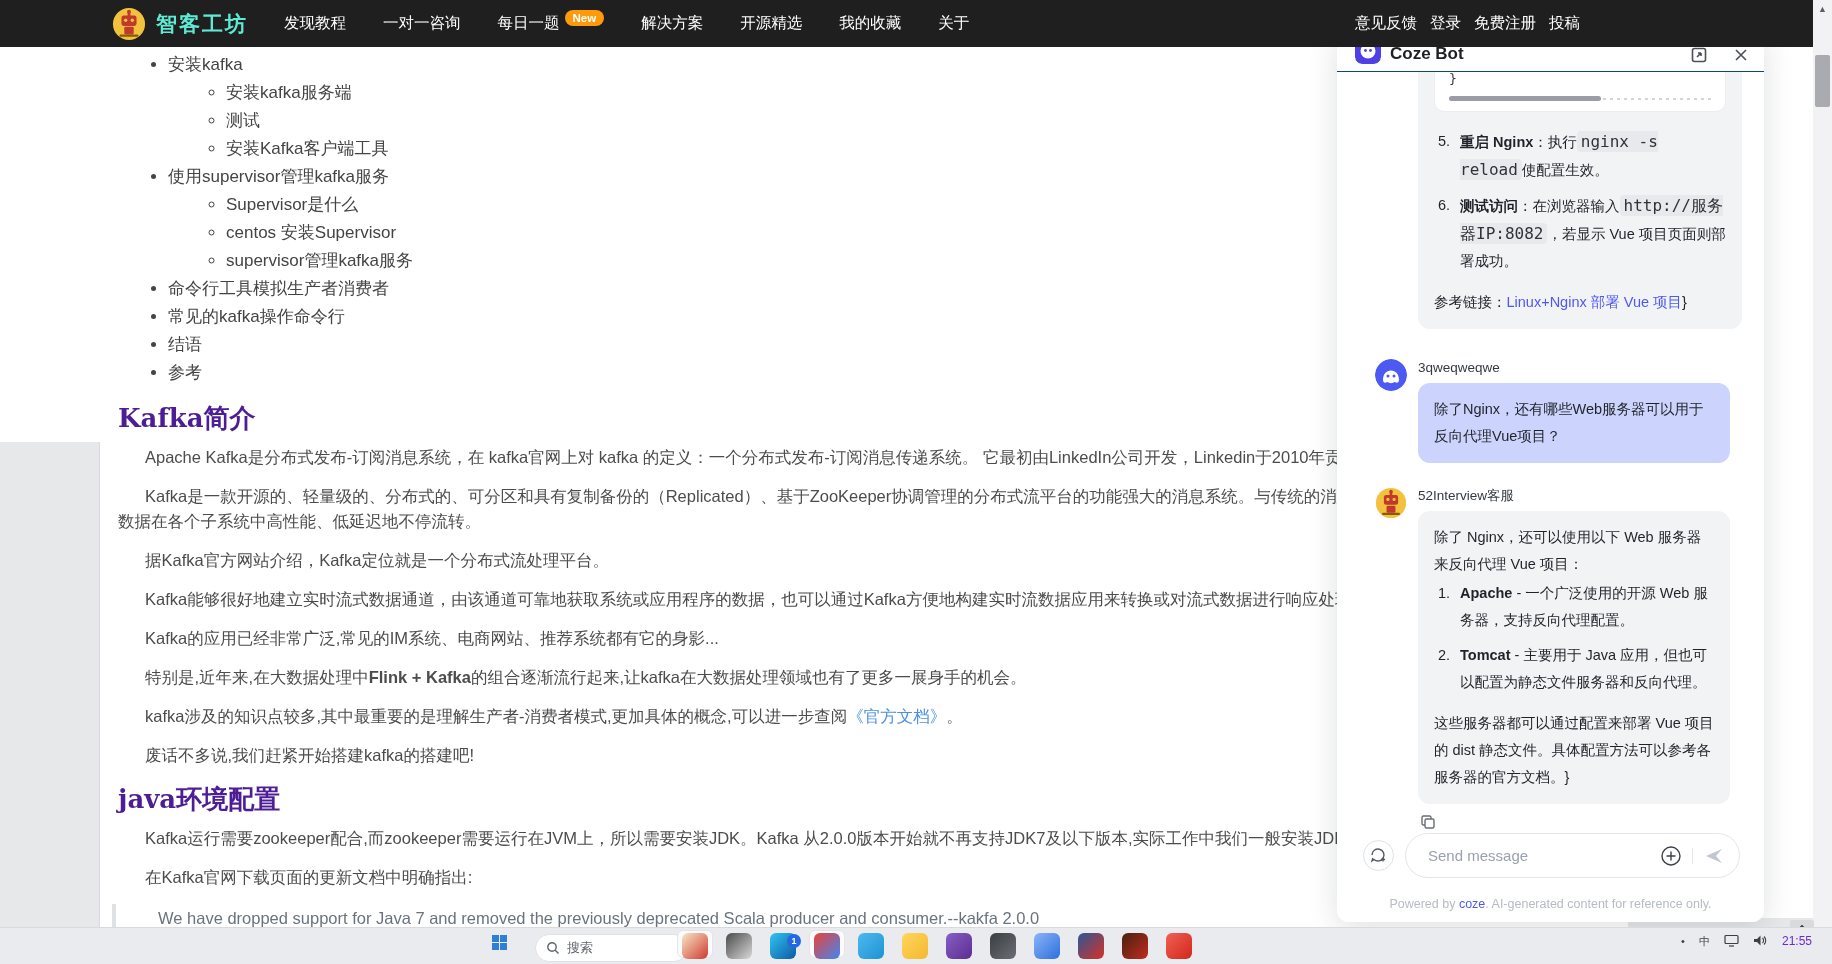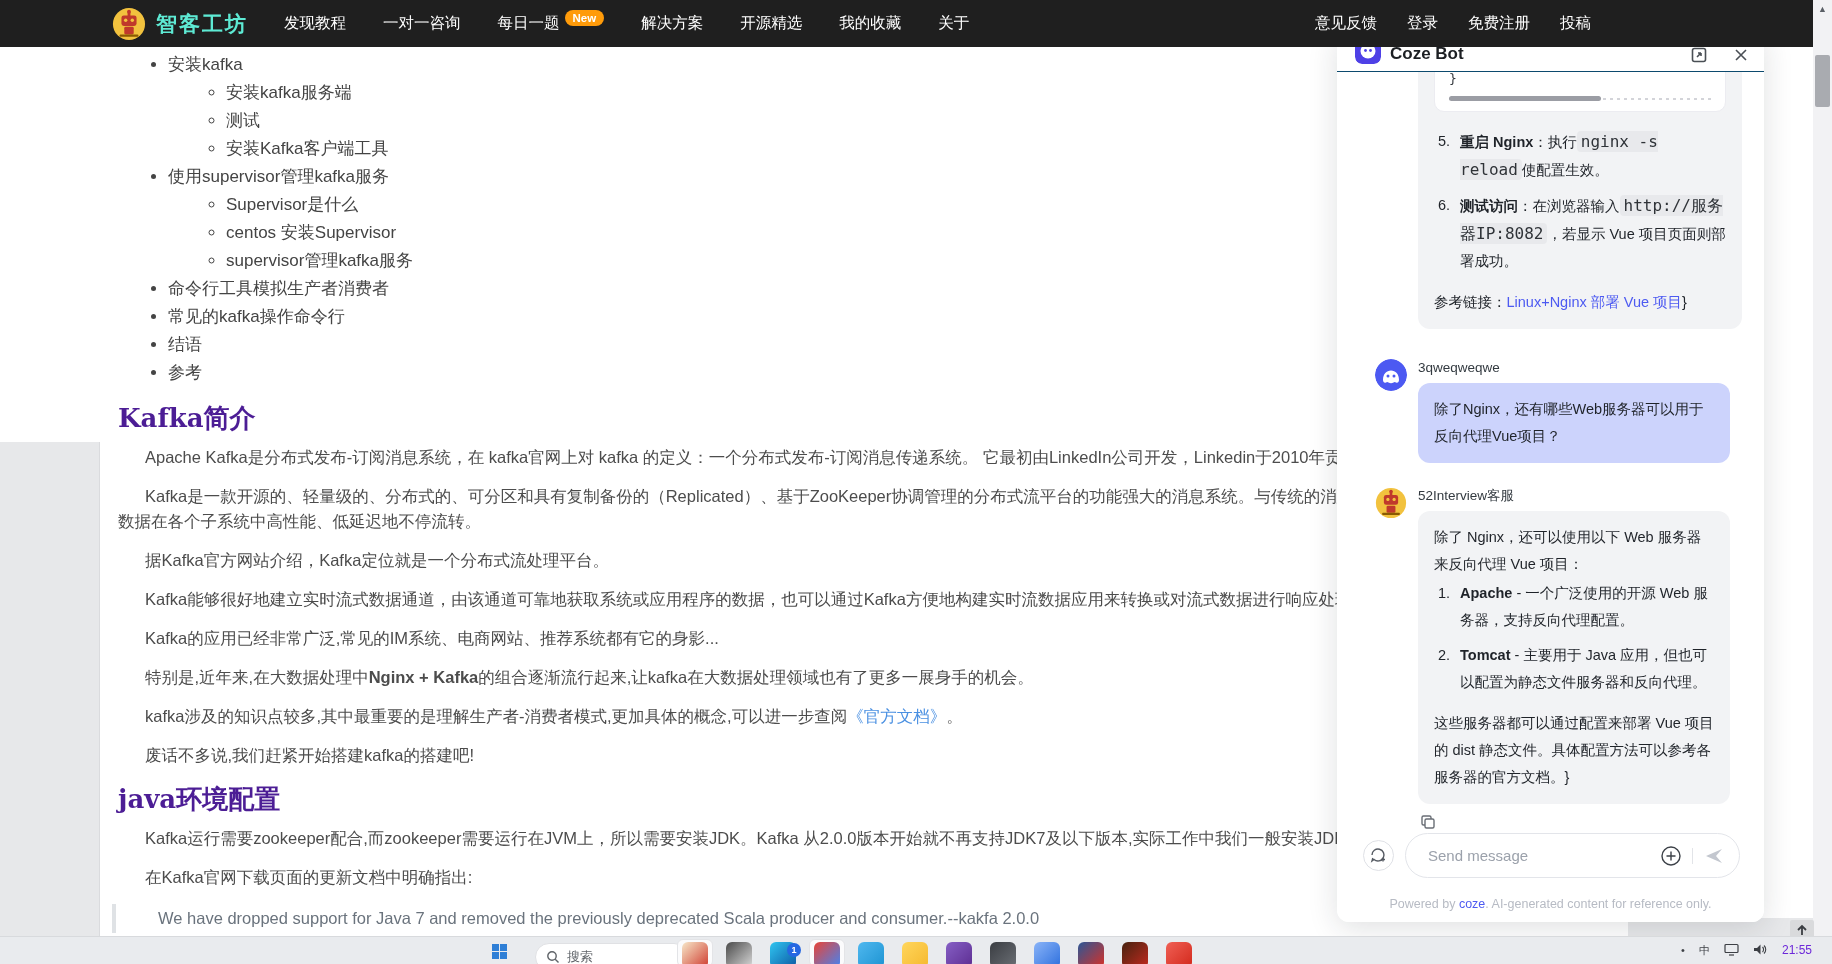--- a/index.html
+++ b/index.html
@@ -10,21 +10,21 @@
   
   .navbar { position:absolute; top:0; left:0; width:1813px; height:47px; background:#1f1f1f;
     display:flex; align-items:center; z-index:50; }
   .nav-brand { display:flex; align-items:center; gap:10px; margin-left:112px; cursor:pointer; }
   .nav-logo { width:34px; height:34px; flex:0 0 auto; }
   .nav-brand-name { color:#5eead4; font-size:21px; font-weight:bold; letter-spacing:2px; }
   .nav-menu { display:flex; align-items:center; gap:37px; margin-left:36px; }
   .nav-item { color:#fff; font-size:15.5px; cursor:pointer; white-space:nowrap; position:relative; }
   .nav-badge { display:inline-block; background:#ff9b0a; color:#fff; font-size:11.5px; font-weight:bold;
     padding:2px 8px; border-radius:10px; margin-left:5px; transform:translateY(-6px); }
-  .nav-right { position:absolute; right:222px; display:flex; align-items:center; gap:30px; }
+  .nav-right { position:absolute; right:233px; display:flex; align-items:center; gap:13px; }
 
   
   .main { position:absolute; top:47px; left:0; width:1813px; bottom:23px; background:#fff; overflow:hidden; }
   .gray-left { position:absolute; left:0; top:395px; width:100px; bottom:0; background:#e7e8ea;
     border-right:1px solid #dadbde; }
   .gray-br { position:absolute; left:1628px; right:0; top:871px; bottom:0; background:#e7e8ea; }
   .article { position:relative; margin-left:100px; padding-left:18px; padding-right:40px; color:#4c4c4c; }
   .toc { list-style:disc; padding-left:50px; margin-top:4px; color:#444; }
   .toc > li { font-size:17px; line-height:28px; }
   .toc ul { list-style:circle; padding-left:58px; }
@@ -95,21 +95,21 @@
   .pill-div { width:1px; height:16px; background:#e2e4e8; margin:0 10px; }
   .pill-send { width:22px; height:22px; color:#c3c7cf; cursor:pointer; }
   .powered { position:absolute; left:0; right:0; bottom:11px; text-align:center; font-size:12.5px; color:#b7bbc4; }
 
   
   .backtop { position:absolute; right:18px; bottom:25px; width:24px; height:19px; background:#d9dadc;
     border-radius:2px; z-index:58; display:flex; align-items:center; justify-content:center;
     color:#3a3d42; cursor:pointer; }
 
   
-  .taskbar { position:absolute; left:0; right:0; bottom:0; height:28px; background:#e9ebee;
+  .taskbar { position:absolute; left:0; right:0; bottom:0; height:37px; background:#e9ebee;
     border-top:1px solid #d8dadd; z-index:70; overflow:hidden; }
   .tb-start { position:absolute; left:492px; top:7px; width:15px; height:15px; cursor:pointer;
     display:grid; grid-template-columns:7px 7px; grid-template-rows:7px 7px; gap:1px; }
   .tb-start span { background:#2f7fd6; }
   .tb-search { position:absolute; left:535px; top:6px; width:153px; height:28px; background:#fff;
     border:1px solid #e0e1e4; border-radius:14px; display:flex; align-items:center; padding-left:10px;
     gap:7px; color:#5f6368; font-size:13px; cursor:pointer; }
   .tb-icons { position:absolute; left:682px; top:0; height:23px; }
   .tb-app { position:absolute; top:5px; width:26px; height:26px; border-radius:6px; cursor:pointer; }
   .tb-pill { position:absolute; top:2px; width:36px; height:28px; background:#fbfbfc; border-radius:6px;
@@ -151,21 +151,21 @@
         <li>结语</li>
         <li>参考</li>
       </ul>
 
       <h2>Kafka简介</h2>
       <p>Apache Kafka是分布式发布-订阅消息系统，在 kafka官网上对 kafka 的定义：一个分布式发布-订阅消息传递系统。 它最初由LinkedIn公司开发，Linkedin于2010年贡献给了Apache基金会并成为顶级开源项目。</p>
       <p>Kafka是一款开源的、轻量级的、分布式的、可分区和具有复制备份的（Replicated）、基于ZooKeeper协调管理的分布式流平台的功能强大的消息系统。与传统的消息系统相比，Kafka能够很好的处理活跃的流式数据，使得数据在各个子系统中高性能、低延迟地不停流转。</p>
       <p>据Kafka官方网站介绍，Kafka定位就是一个分布式流处理平台。</p>
       <p>Kafka能够很好地建立实时流式数据通道，由该通道可靠地获取系统或应用程序的数据，也可以通过Kafka方便地构建实时流数据应用来转换或对流式数据进行响应处理。</p>
       <p>Kafka的应用已经非常广泛,常见的IM系统、电商网站、推荐系统都有它的身影...</p>
-      <p><span>特别是,近年来,在大数据处理中</span><strong>Nginx + Kafka</strong><span>的组合逐渐流行起来,让kafka在大数据处理领域也有了更多一展身手的机会。</span></p>
+      <p><span>特别是,近年来,在大数据处理中</span><strong>Flink + Kafka</strong><span>的组合逐渐流行起来,让kafka在大数据处理领域也有了更多一展身手的机会。</span></p>
       <p><span>kafka涉及的知识点较多,其中最重要的是理解生产者-消费者模式,更加具体的概念,可以进一步查阅</span><a href="#">《官方文档》</a><span>。</span></p>
       <p>废话不多说,我们赶紧开始搭建kafka的搭建吧!</p>
 
       <h2>java环境配置</h2>
       <p>Kafka运行需要zookeeper配合,而zookeeper需要运行在JVM上，所以需要安装JDK。Kafka 从2.0.0版本开始就不再支持JDK7及以下版本,实际工作中我们一般安装JDK8+。</p>
       <p>在Kafka官网下载页面的更新文档中明确指出:</p>
       <blockquote>
         <p>We have dropped support for Java 7 and removed the previously deprecated Scala producer and consumer.--kakfa 2.0.0</p>
       </blockquote>
     </div>

